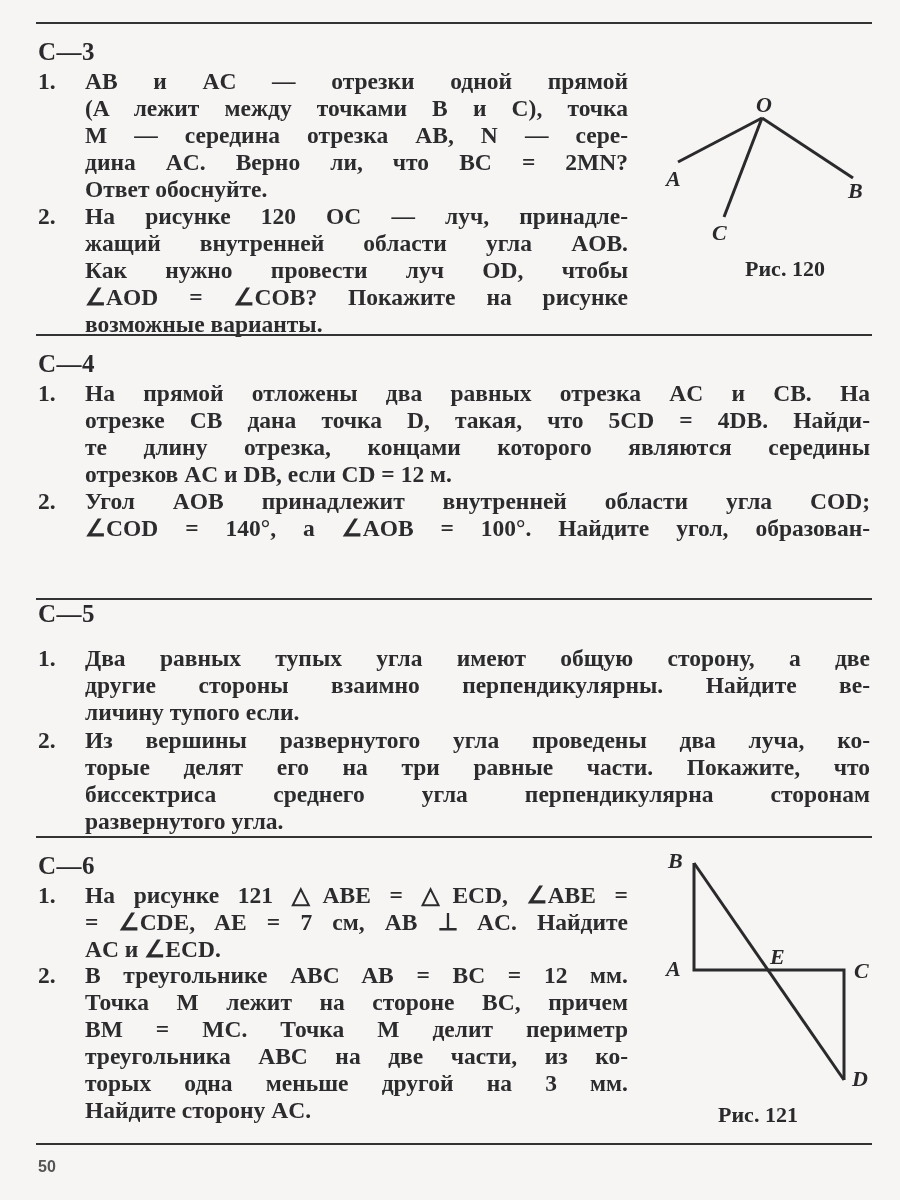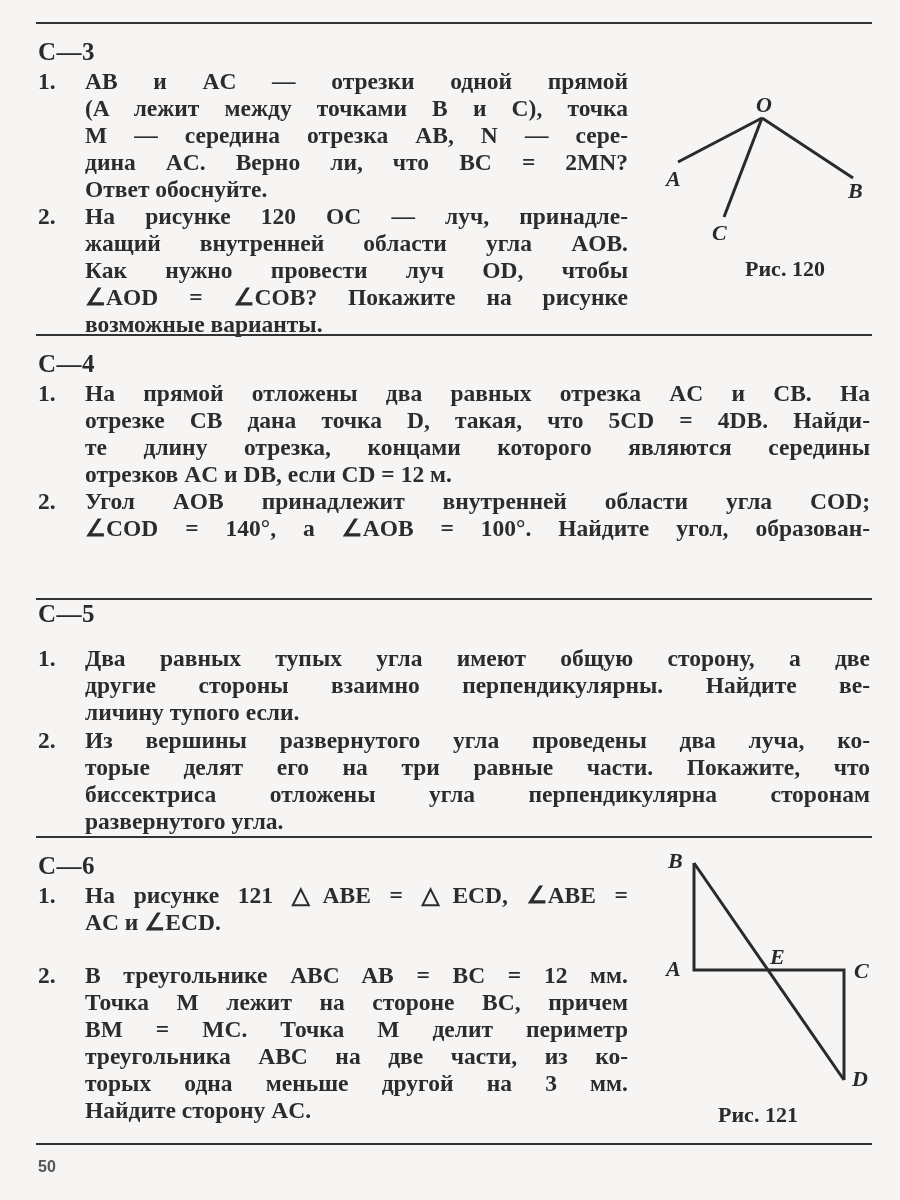--- a/index.html
+++ b/index.html
@@ -119,33 +119,34 @@
       <span class="line">другие стороны взаимно перпендикулярны. Найдите ве-</span>
       <span class="line last">личину тупого если.</span>
     </div>
   </div>
 
   <div class="prob" style="top:727px; width:832px;">
     <span class="num">2.</span>
     <div class="body">
       <span class="line">Из вершины развернутого угла проведены два луча, ко-</span>
       <span class="line">торые делят его на три равные части. Покажите, что</span>
-      <span class="line">биссектриса отложены угла перпендикулярна сторонам</span>
+      <span class="line">биссектриса среднего угла перпендикулярна сторонам</span>
       <span class="line last">развернутого угла.</span>
     </div>
   </div>
 
   <div class="rule" style="top:836px;"></div>
 
   <div class="sec-title" style="top:852px;">С—6</div>
 
   <div class="prob" style="top:882px; width:590px;">
     <span class="num">1.</span>
     <div class="body">
       <span class="line">На рисунке 121 △ABE = △ECD, ∠ABE =</span>
+      <span class="line">= ∠CDE, AE = 7 см, AB ⊥ AC. Найдите</span>
       <span class="line last">AC и ∠ECD.</span>
     </div>
   </div>
 
   <div class="prob" style="top:962px; width:590px;">
     <span class="num">2.</span>
     <div class="body">
       <span class="line">В треугольнике ABC AB = BC = 12 мм.</span>
       <span class="line">Точка M лежит на стороне BC, причем</span>
       <span class="line">BM = MC. Точка M делит периметр</span>

